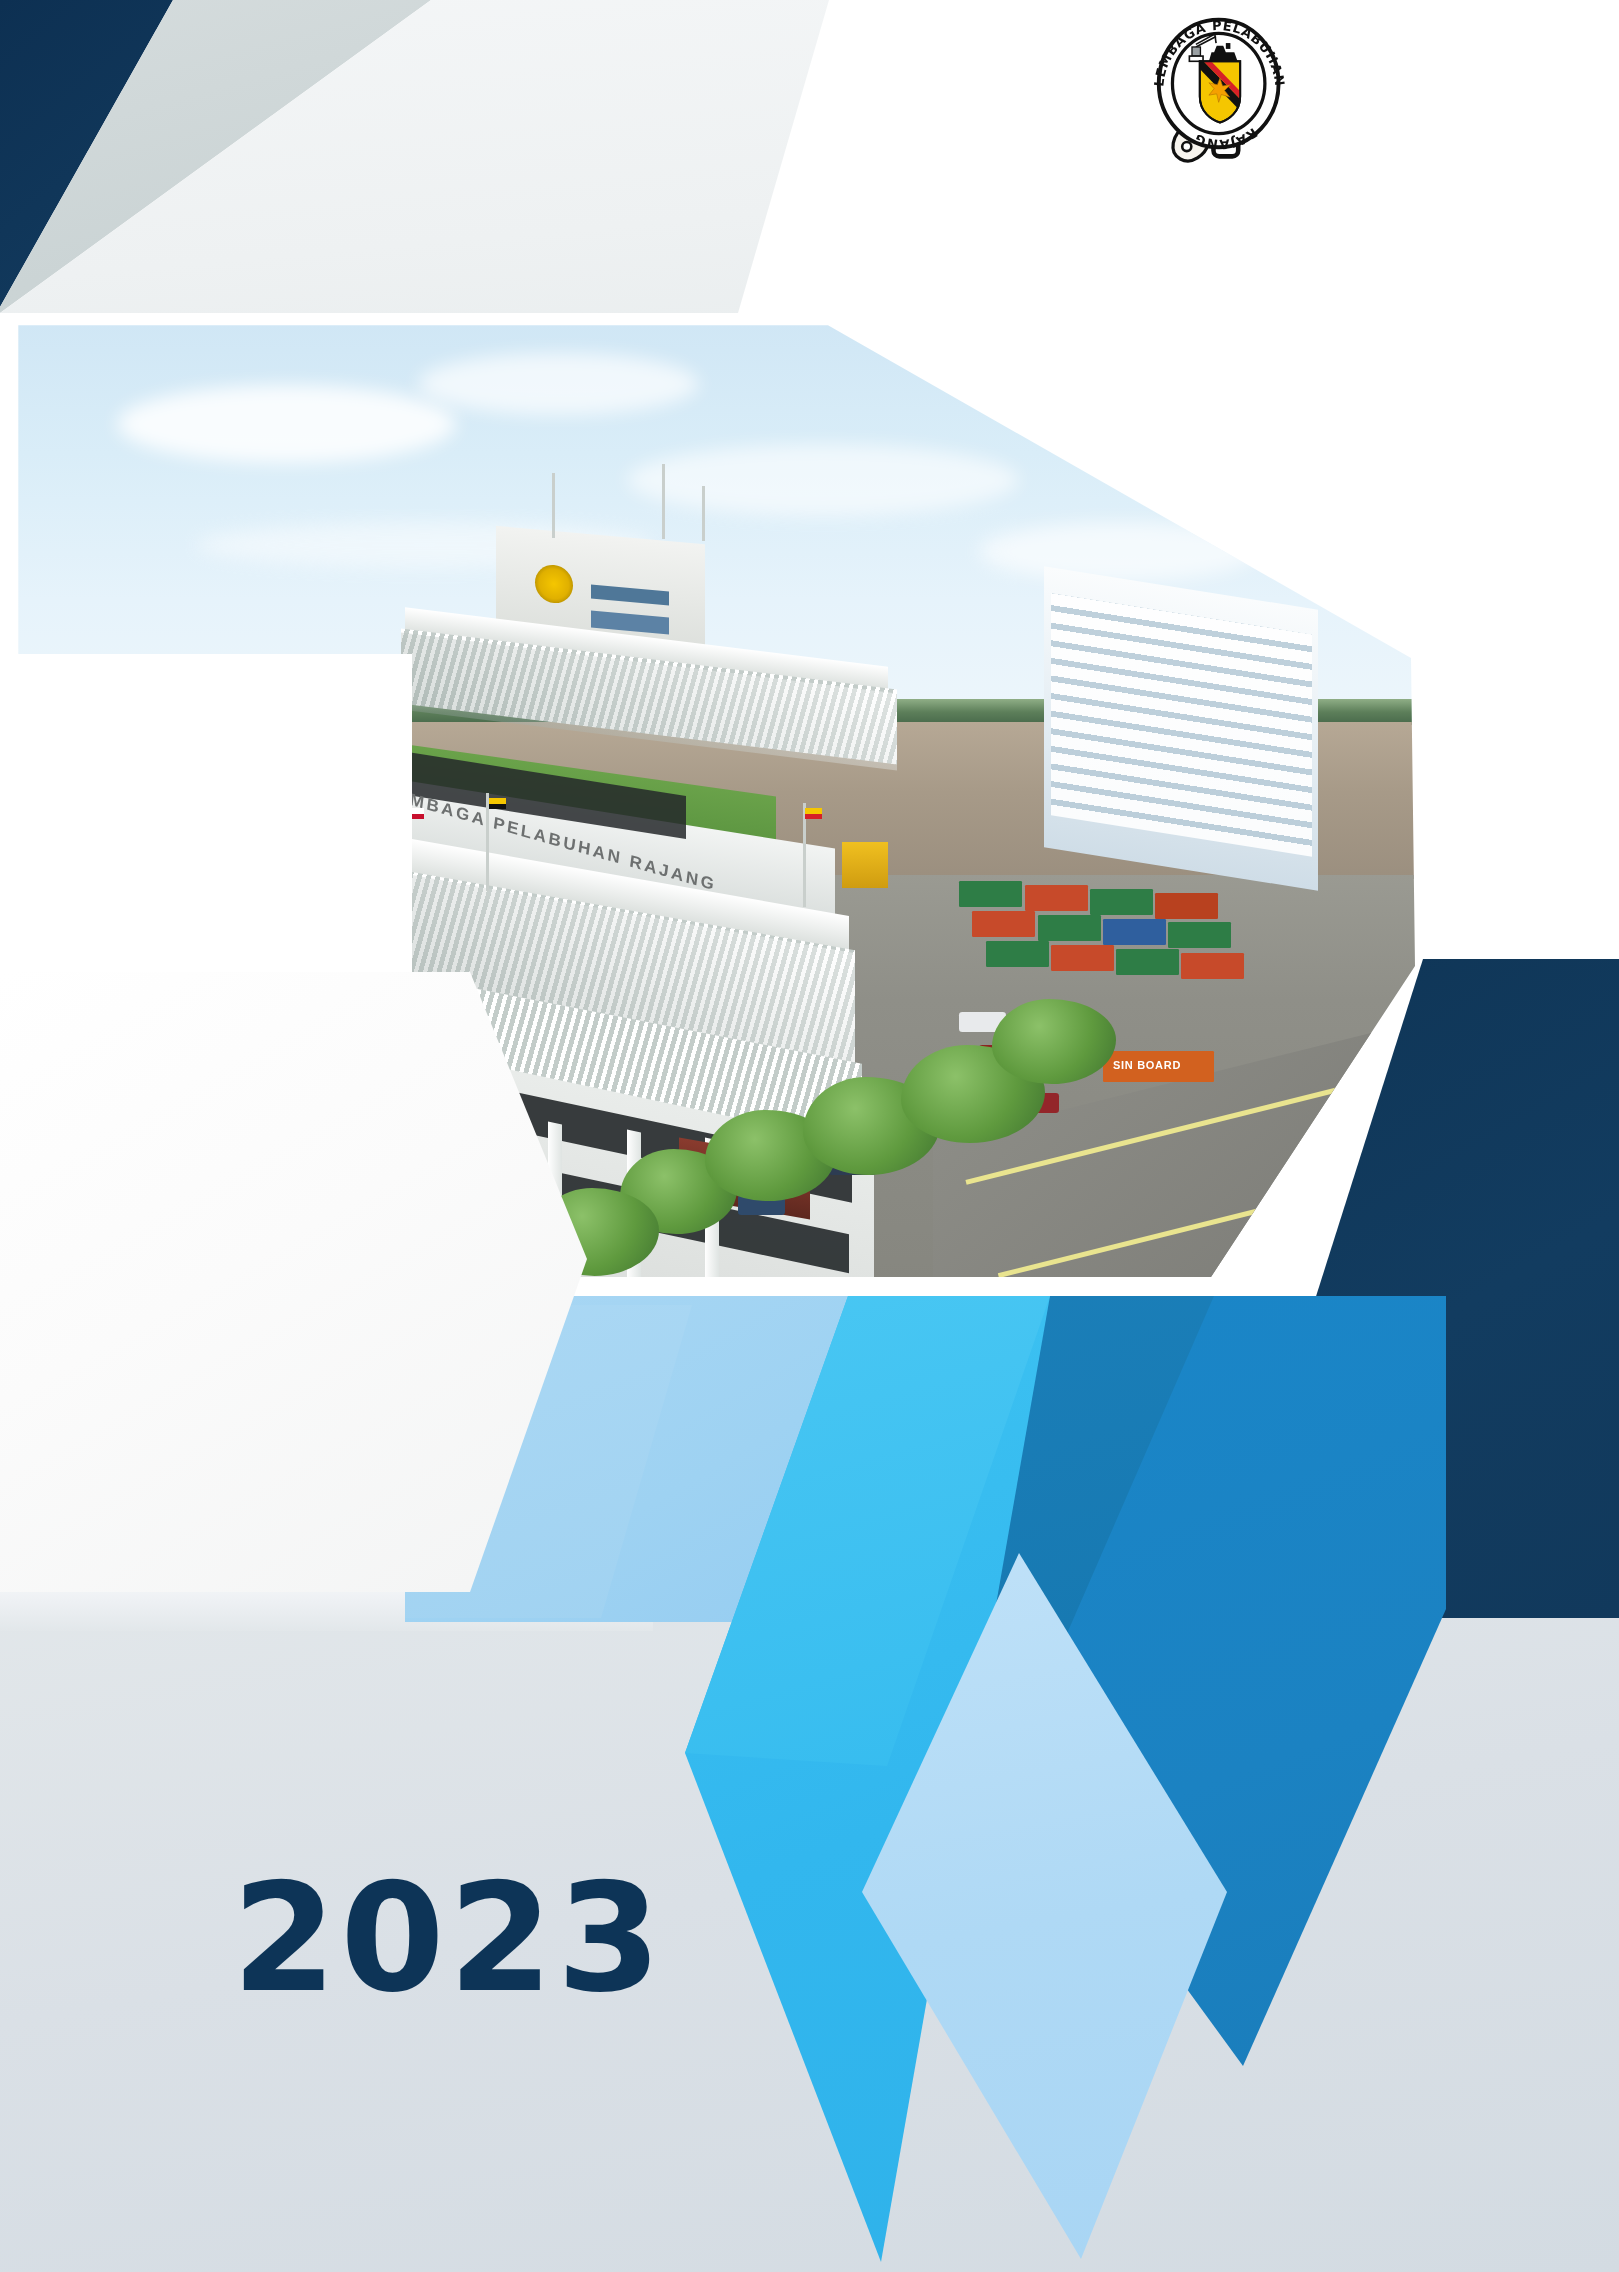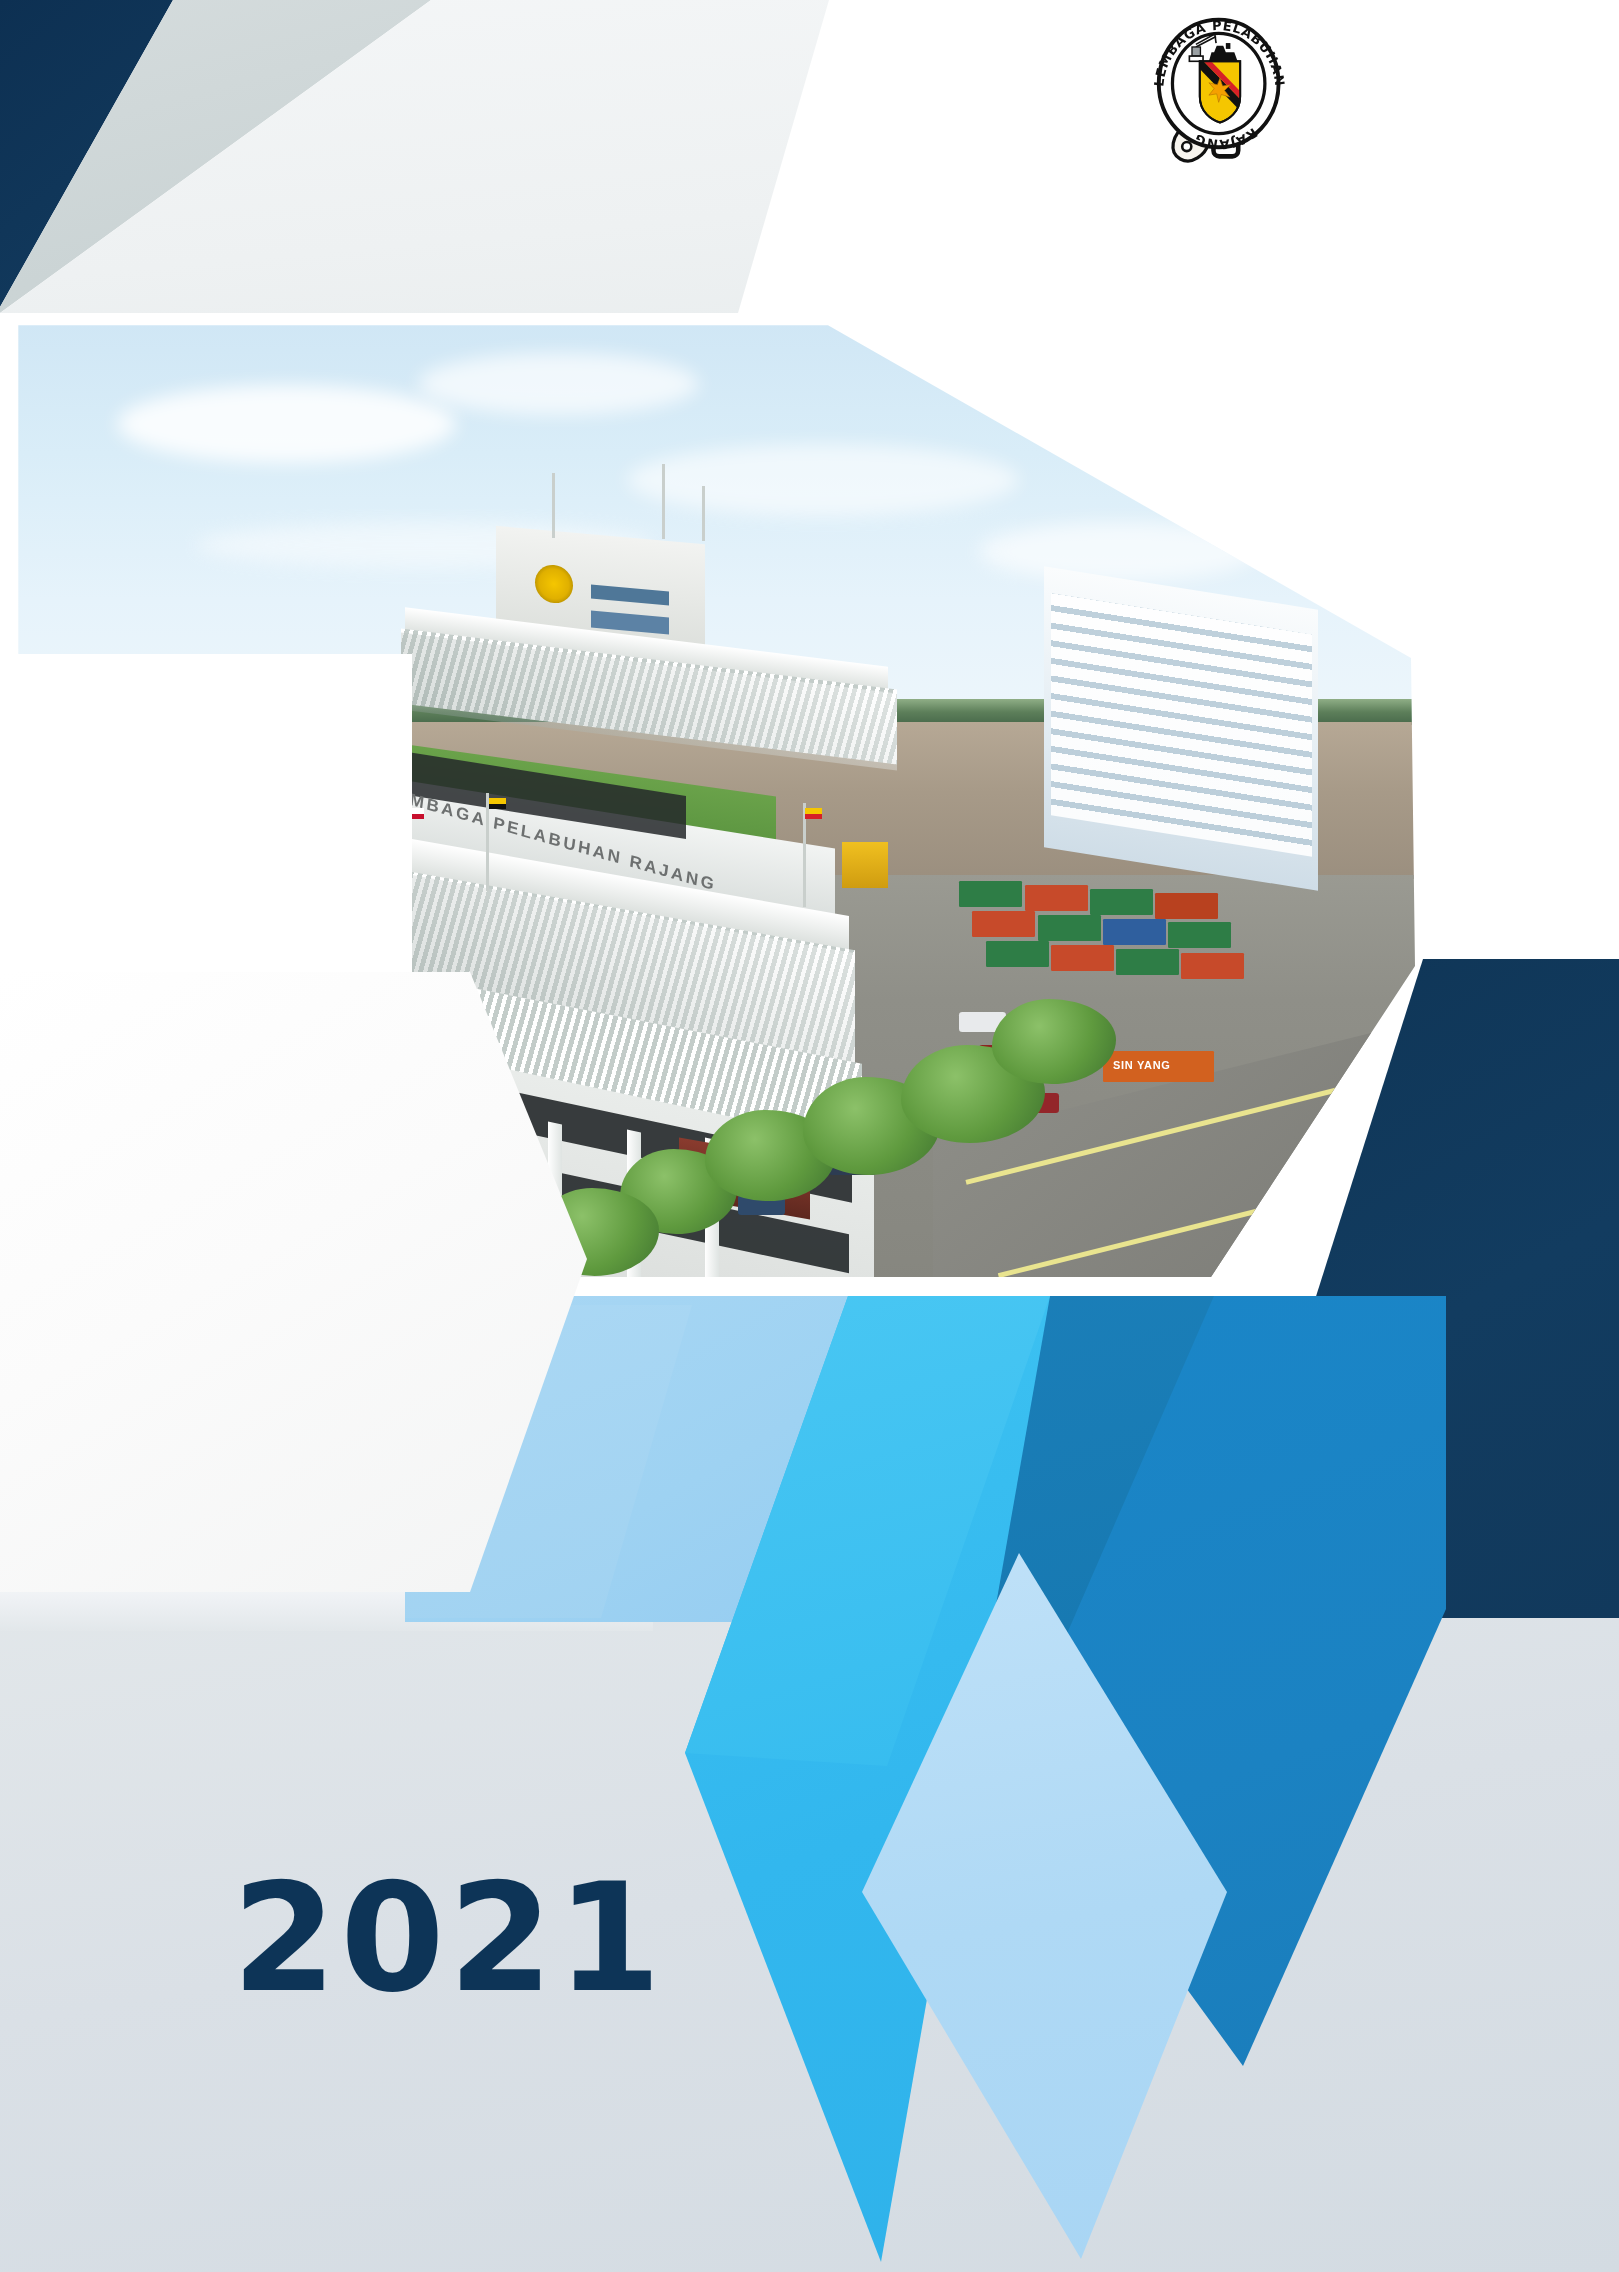--- a/index.html
+++ b/index.html
@@ -287,21 +287,21 @@
       <div class="ph-cont" style="left:1155px;top:586px;width:63px;height:26px;background:#b8411f;"></div>
       <div class="ph-cont" style="left:972px;top:604px;width:63px;height:26px;background:#c74a2a;"></div>
       <div class="ph-cont" style="left:1038px;top:608px;width:63px;height:26px;background:#2e7d46;"></div>
       <div class="ph-cont" style="left:1103px;top:612px;width:63px;height:26px;background:#2f5f9e;"></div>
       <div class="ph-cont" style="left:1168px;top:615px;width:63px;height:26px;background:#2e7d46;"></div>
       <div class="ph-cont" style="left:986px;top:634px;width:63px;height:26px;background:#2e7d46;"></div>
       <div class="ph-cont" style="left:1051px;top:638px;width:63px;height:26px;background:#c74a2a;"></div>
       <div class="ph-cont" style="left:1116px;top:642px;width:63px;height:26px;background:#2e7d46;"></div>
       <div class="ph-cont" style="left:1181px;top:646px;width:63px;height:26px;background:#c74a2a;"></div>
       <div class="ph-cont" style="left:1103px;top:744px;width:111px;height:31px;background:#d2611f;"></div>
-      <div class="ph-sign" style="left:1113px;top:752px;font-size:11px;color:#ffffff;letter-spacing:0.7px;">SIN YANG</div>
+      <div class="ph-sign" style="left:1113px;top:752px;font-size:11px;color:#ffffff;letter-spacing:0.7px;">SIN BOARD</div>
 
       <div class="ph-car" style="left:959px;top:705px;width:47px;height:19.6px;background:#e8eaec;"></div>
       <div class="ph-car" style="left:1008px;top:713px;width:47px;height:19.6px;background:#31506f;"></div>
       <div class="ph-car" style="left:1057px;top:722px;width:47px;height:19.6px;background:#d8dbdd;"></div>
       <div class="ph-car" style="left:979px;top:738px;width:47px;height:19.6px;background:#8c2420;"></div>
       <div class="ph-car" style="left:1031px;top:747px;width:47px;height:19.6px;background:#dfe2e4;"></div>
       <div class="ph-car" style="left:959px;top:777px;width:47px;height:19.6px;background:#c2c6c8;"></div>
       <div class="ph-car" style="left:1012px;top:786px;width:47px;height:19.6px;background:#93262a;"></div>
       <div class="ph-car" style="left:868px;top:809px;width:47px;height:19.6px;background:#eef0f1;"></div>
       <div class="ph-car" style="left:829px;top:848px;width:47px;height:19.6px;background:#2d3c52;"></div>
@@ -389,16 +389,16 @@
           <polygon points="78,86 140,150 140,132 78,68" fill="#111111"></polygon>
           <polygon points="78,68 140,132 140,120 78,56" fill="#d62027"></polygon>
         </g>
         <path d="M 78,74 L 140,74 L 140,128 C 140,152 122,164 109,168 C 96,164 78,152 78,128 Z" fill="none" stroke="#111111" stroke-width="3"></path>
         <polygon points="109,100 113,112 125,110 116,119 124,129 111,125 107,137 104,124 92,126 100,116 92,107 105,110" fill="#f5a000" stroke="#b87500" stroke-width="1"></polygon>
       </g>
     </svg>
   </div>
 
 
-  <div class="year">2021</div>
+  <div class="year">2023</div>
 
 </div>
 
 
 </body></html>

